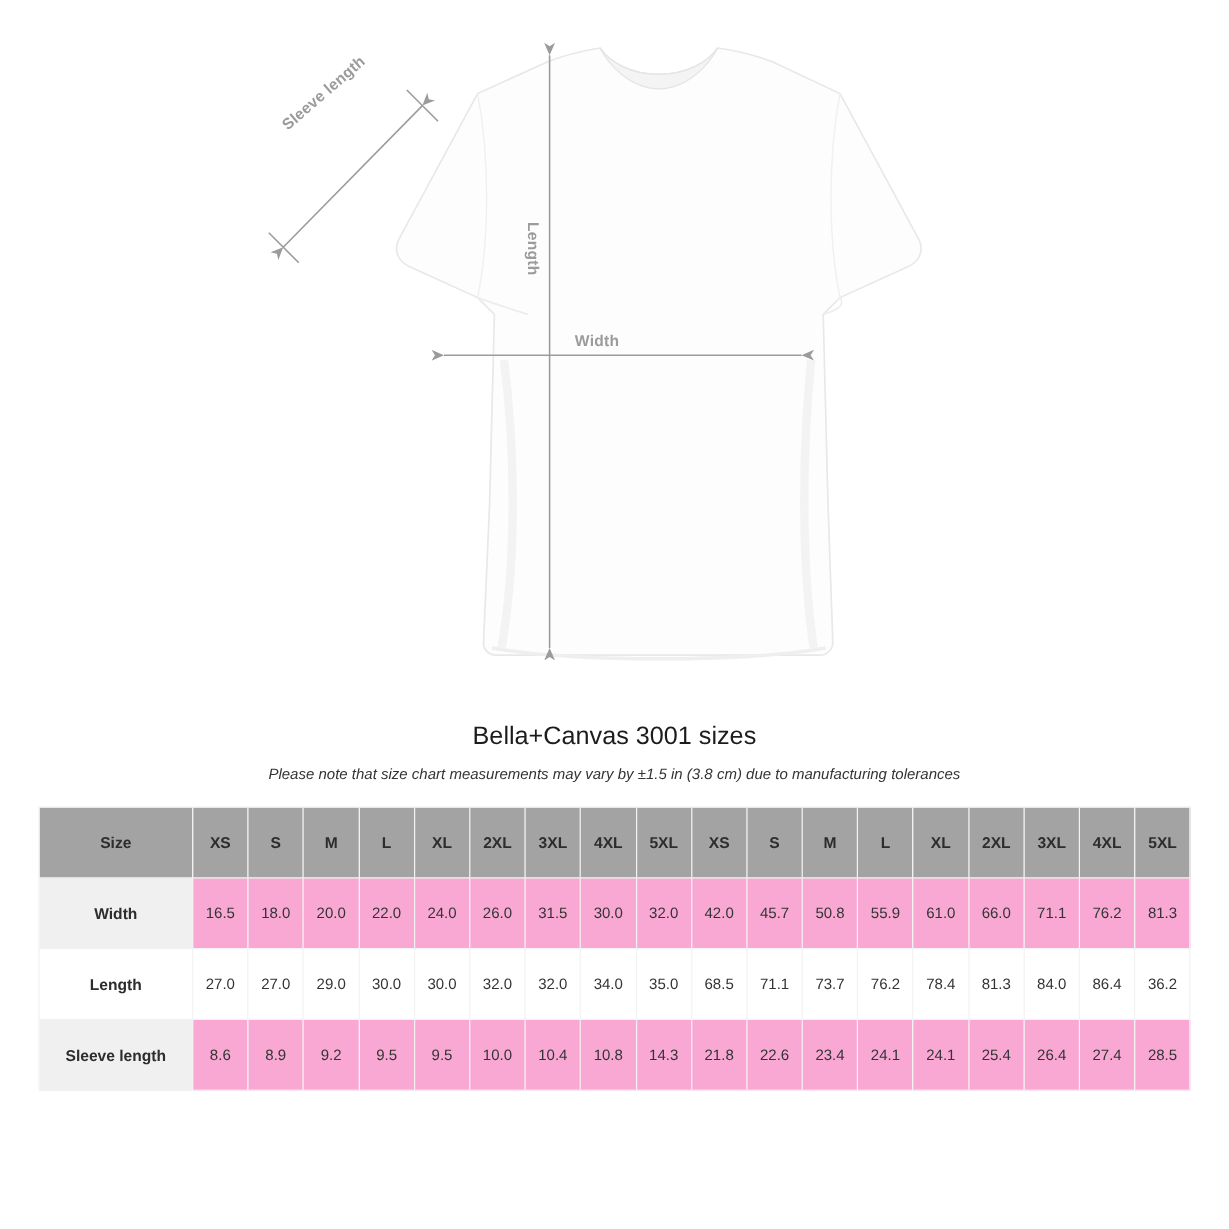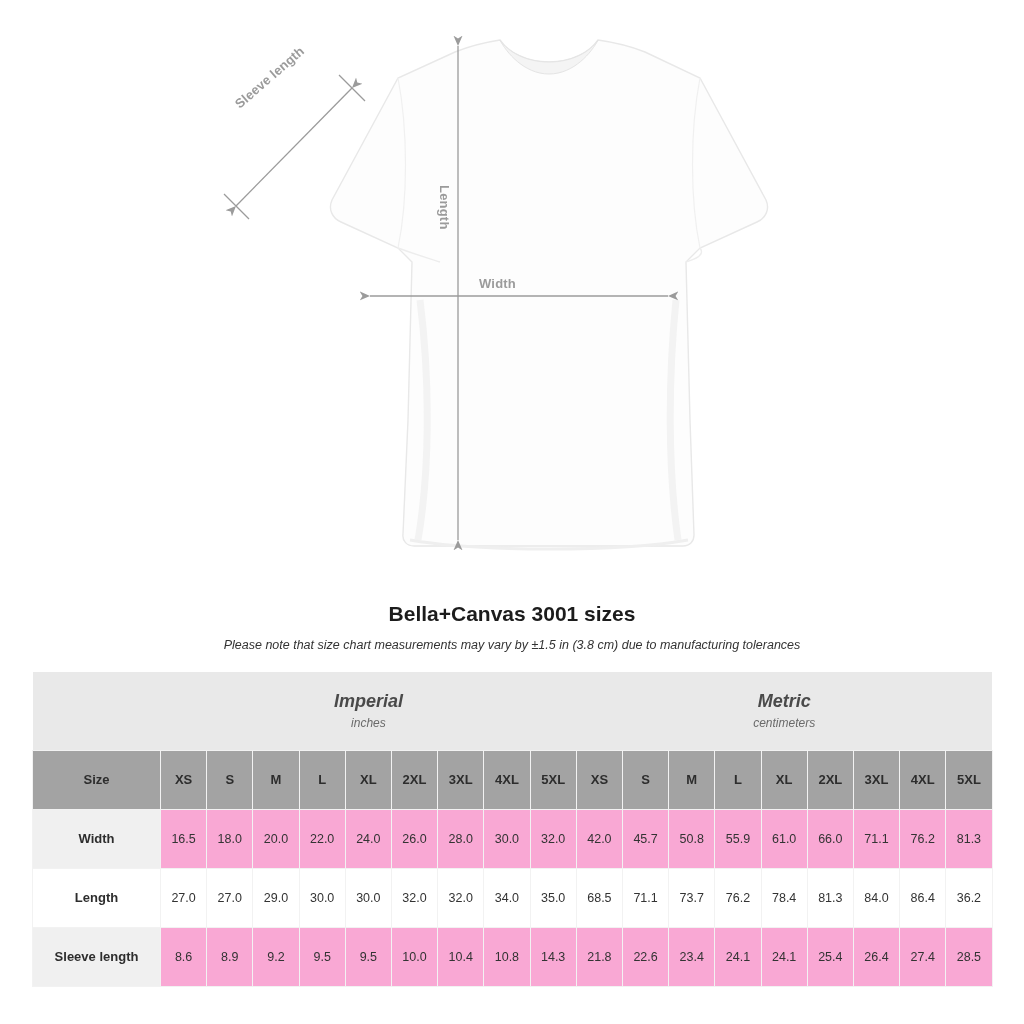--- a/index.html
+++ b/index.html
@@ -46,21 +46,21 @@
   }
   .lbl-width {
     left: 479px; top: 276px;
     white-space: nowrap;
   }
 
   
   .chart-title {
     text-align: center;
     font-size: 21px;
-    font-weight: bold;
+    font-weight: normal;
     color: #1c1c1c;
     margin: 22px 0 0 0;
   }
   .chart-note {
     text-align: center;
     font-size: 12.5px;
     font-style: italic;
     color: #333333;
     margin: 12px 0 0 0;
   }
@@ -190,31 +190,20 @@
   <div class="chart-title">Bella+Canvas 3001 sizes</div>
   <div class="chart-note">Please note that size chart measurements may vary by ±1.5 in (3.8 cm) due to manufacturing tolerances</div>
 
   <div class="table-wrap">
     <table class="sizes">
       <colgroup>
         <col style="width:128px">
         <col span="18" style="width:46.2px">
       </colgroup>
       <tbody>
-        <tr class="unit-row">
-          <td></td>
-          <td colspan="9">
-            <div class="unit-name">Imperial</div>
-            <div class="unit-sub">inches</div>
-          </td>
-          <td colspan="9">
-            <div class="unit-name">Metric</div>
-            <div class="unit-sub">centimeters</div>
-          </td>
-        </tr>
 
         <tr class="header-row">
           <th class="rowhead">Size</th>
           <th>XS</th>
           <th>S</th>
           <th>M</th>
           <th>L</th>
           <th>XL</th>
           <th>2XL</th>
           <th>3XL</th>
@@ -232,21 +221,21 @@
         </tr>
 
         <tr class="row-alt">
           <td class="rowhead">Width</td>
           <td>16.5</td>
           <td>18.0</td>
           <td>20.0</td>
           <td>22.0</td>
           <td>24.0</td>
           <td>26.0</td>
-          <td>28.0</td>
+          <td>31.5</td>
           <td>30.0</td>
           <td>32.0</td>
           <td>42.0</td>
           <td>45.7</td>
           <td>50.8</td>
           <td>55.9</td>
           <td>61.0</td>
           <td>66.0</td>
           <td>71.1</td>
           <td>76.2</td>

